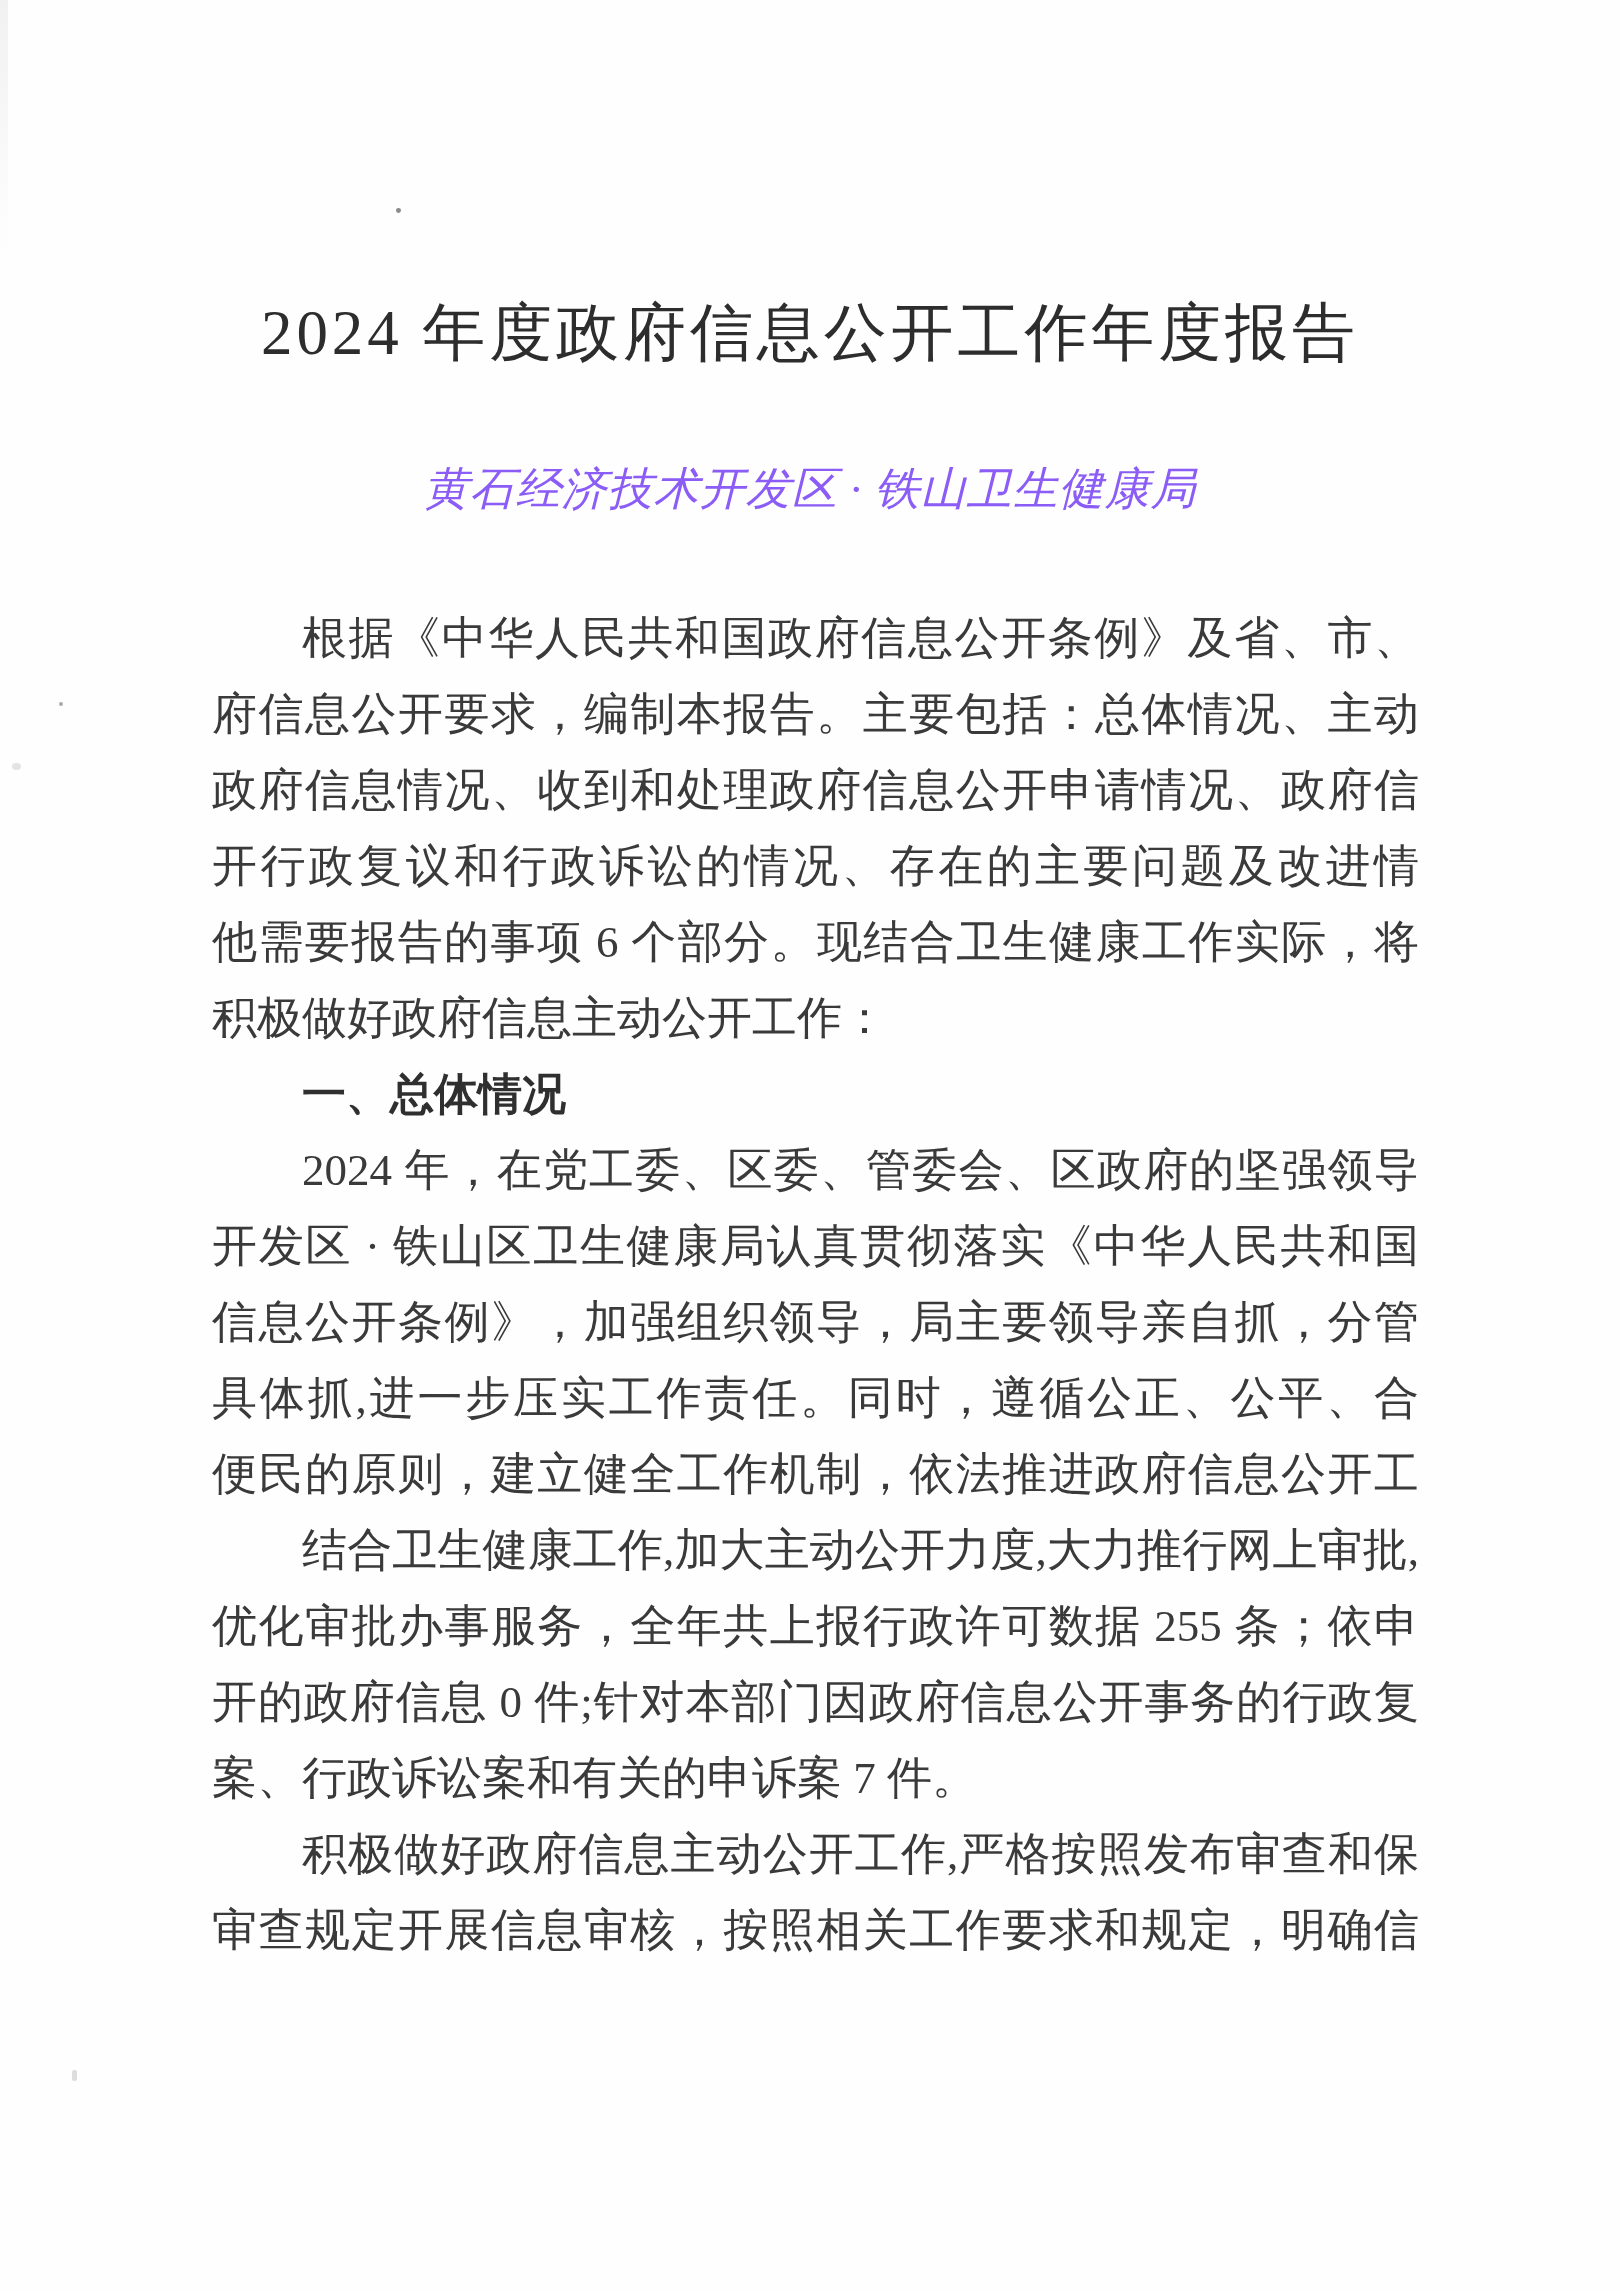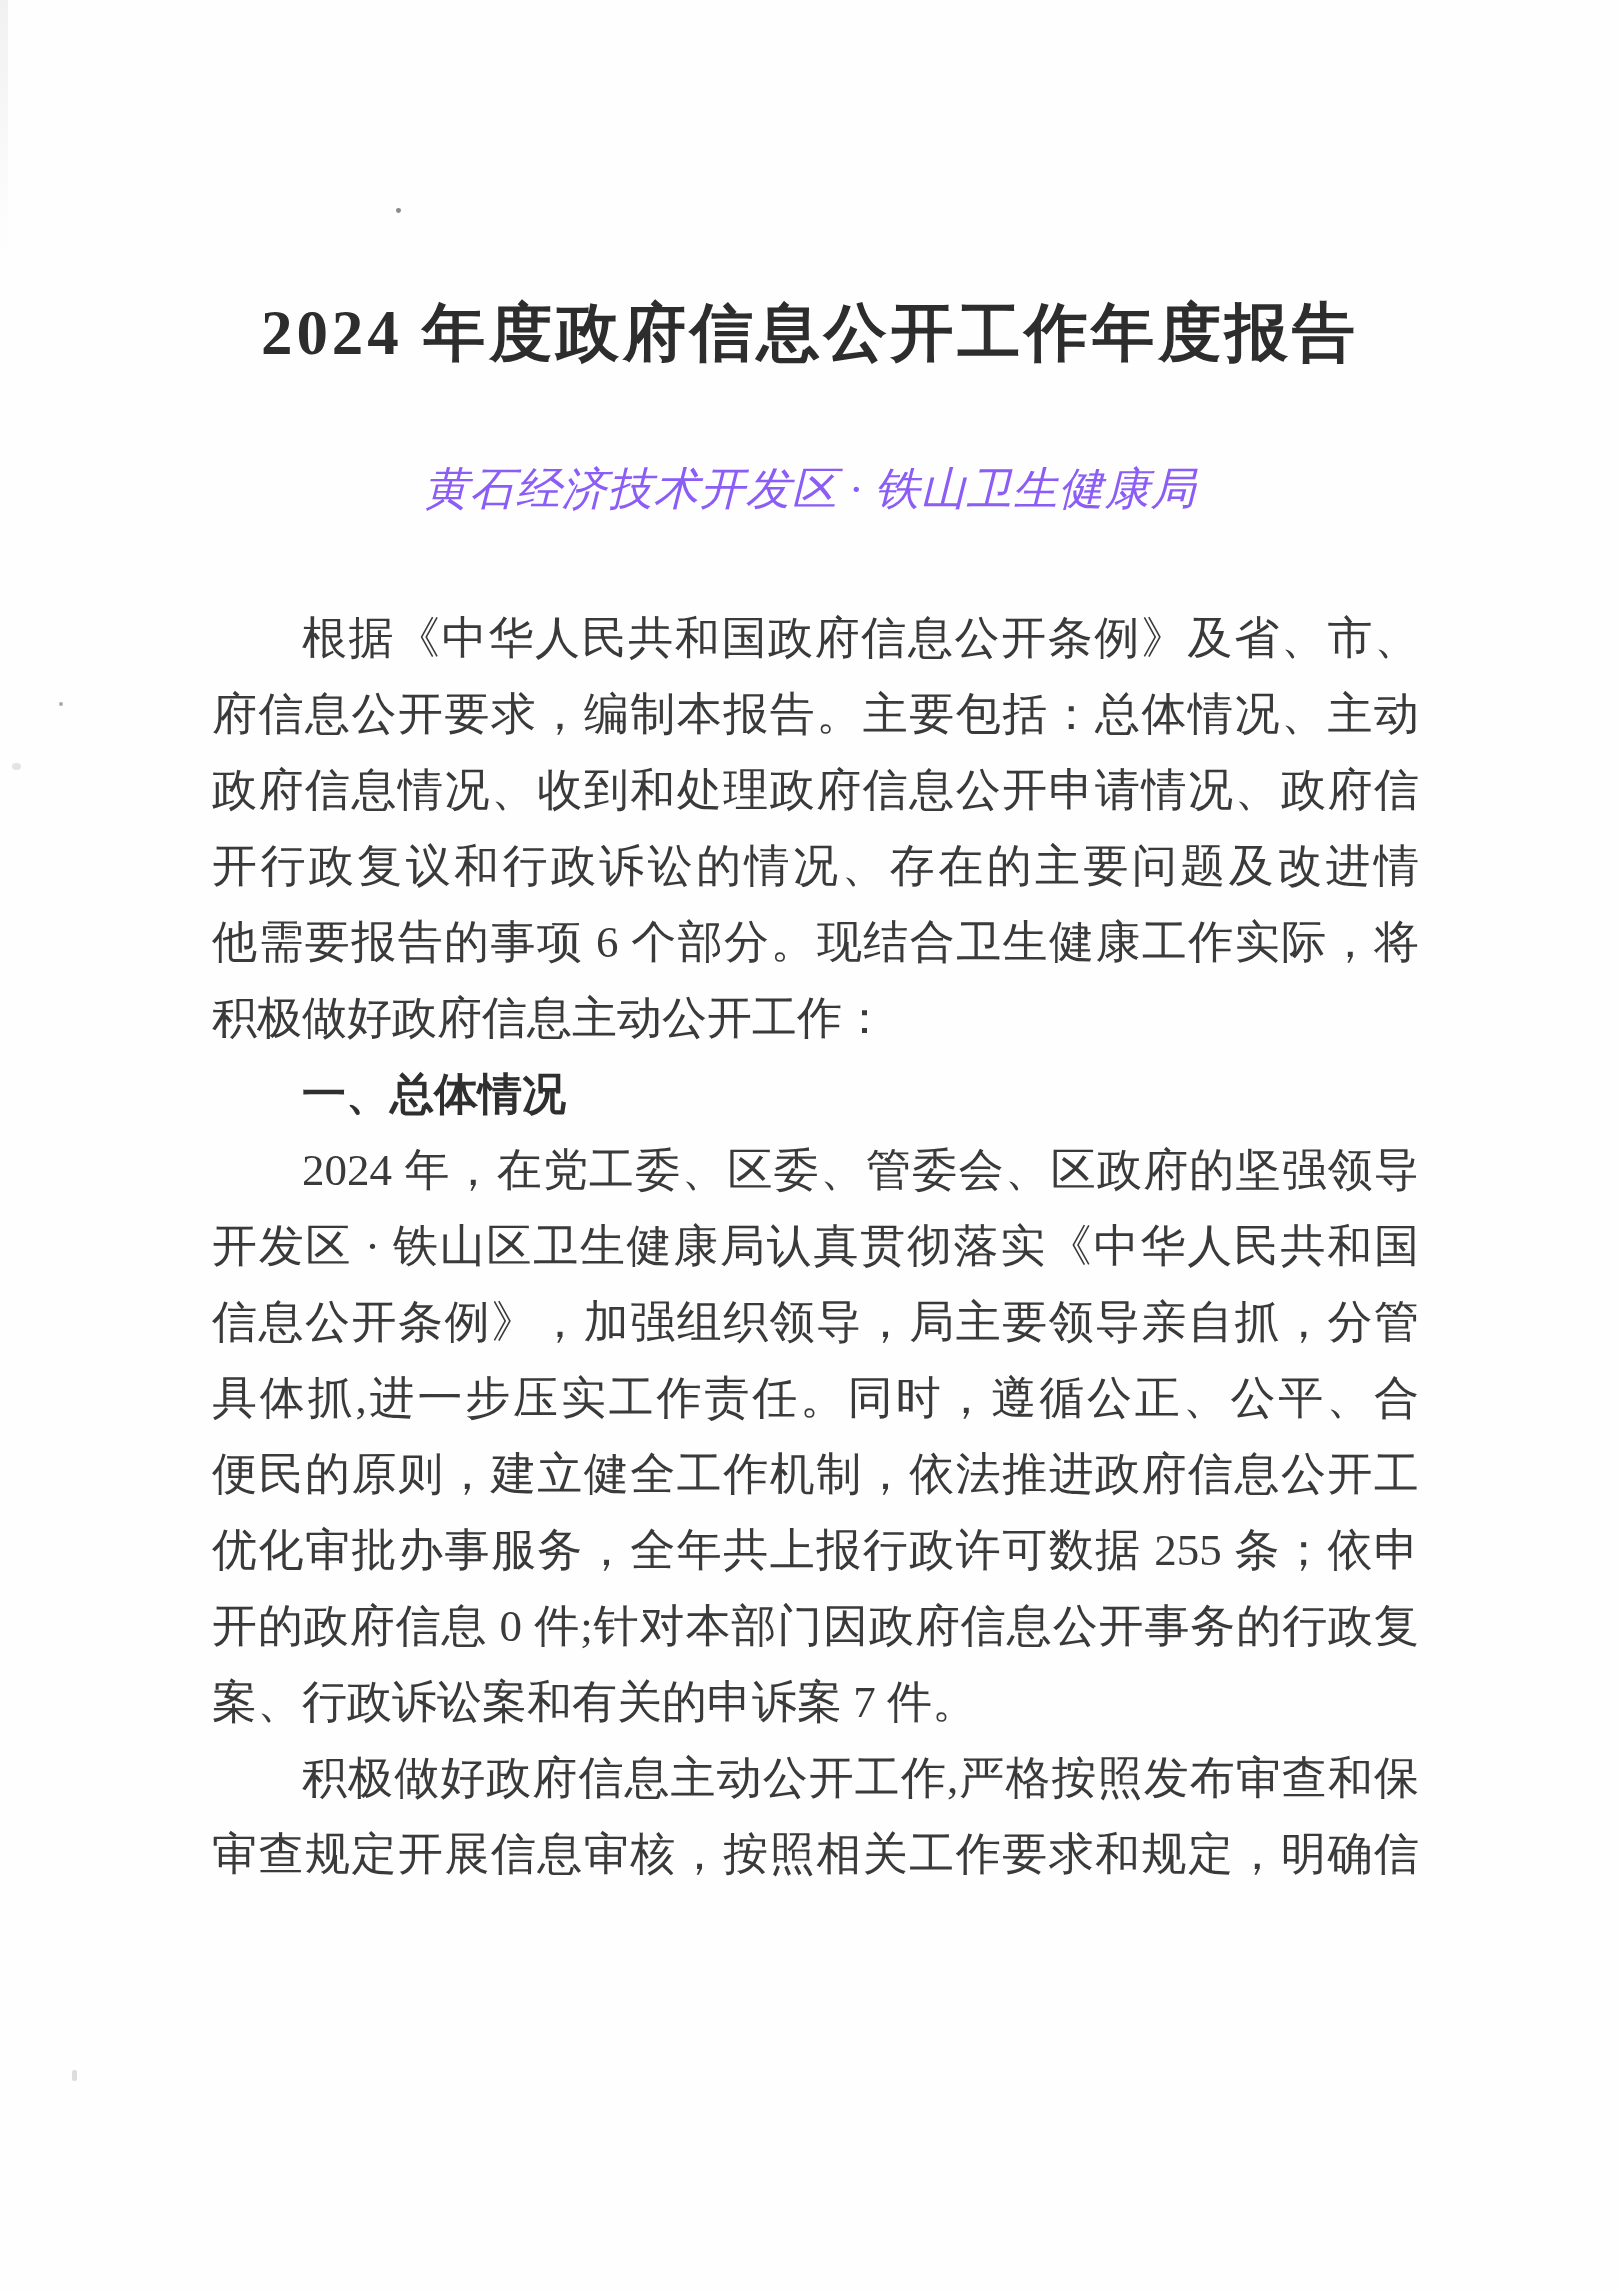--- a/index.html
+++ b/index.html
@@ -25,21 +25,21 @@
     background: linear-gradient(to bottom, #f1f1f1, rgba(255,255,255,0));
   }
   .doc-title {
     position: absolute;
     top: 290px;
     left: 0;
     width: 100%;
     margin: 0;
     text-align: center;
     font-size: 63px;
-    font-weight: 700;
+    font-weight: 400;
     letter-spacing: 3.9px;
     color: #2d2d2d;
     white-space: nowrap;
     font-family: "Liberation Serif", "DejaVu Serif", serif;
   }
   .doc-subtitle {
     position: absolute;
     top: 459px;
     left: 0;
     width: 100%;
@@ -106,20 +106,21 @@
     <div class="ln shortln">积极做好政府信息主动公开工作：</div>
 
     <h2 class="ln heading indent">一、总体情况</h2>
 
     <div class="ln indent">2024 年，在党工委、区委、管委会、区政府的坚强领导下，</div>
     <div class="ln">开发区 · 铁山区卫生健康局认真贯彻落实《中华人民共和国政府</div>
     <div class="ln">信息公开条例》，加强组织领导，局主要领导亲自抓，分管领导</div>
     <div class="ln">具体抓,进一步压实工作责任。同时，遵循公正、公平、合法、</div>
     <div class="ln">便民的原则，建立健全工作机制，依法推进政府信息公开工作。</div>
 
+    <div class="ln indent">结合卫生健康工作,加大主动公开力度,大力推行网上审批,</div>
     <div class="ln">优化审批办事服务，全年共上报行政许可数据 255 条；依申请公</div>
     <div class="ln">开的政府信息 0 件;针对本部门因政府信息公开事务的行政复议</div>
     <div class="ln shortln">案、行政诉讼案和有关的申诉案 7 件。</div>
 
     <div class="ln indent">积极做好政府信息主动公开工作,严格按照发布审查和保密</div>
     <div class="ln">审查规定开展信息审核，按照相关工作要求和规定，明确信息公</div>
 
   </div>
 
   <div class="artifact art-1"></div>

